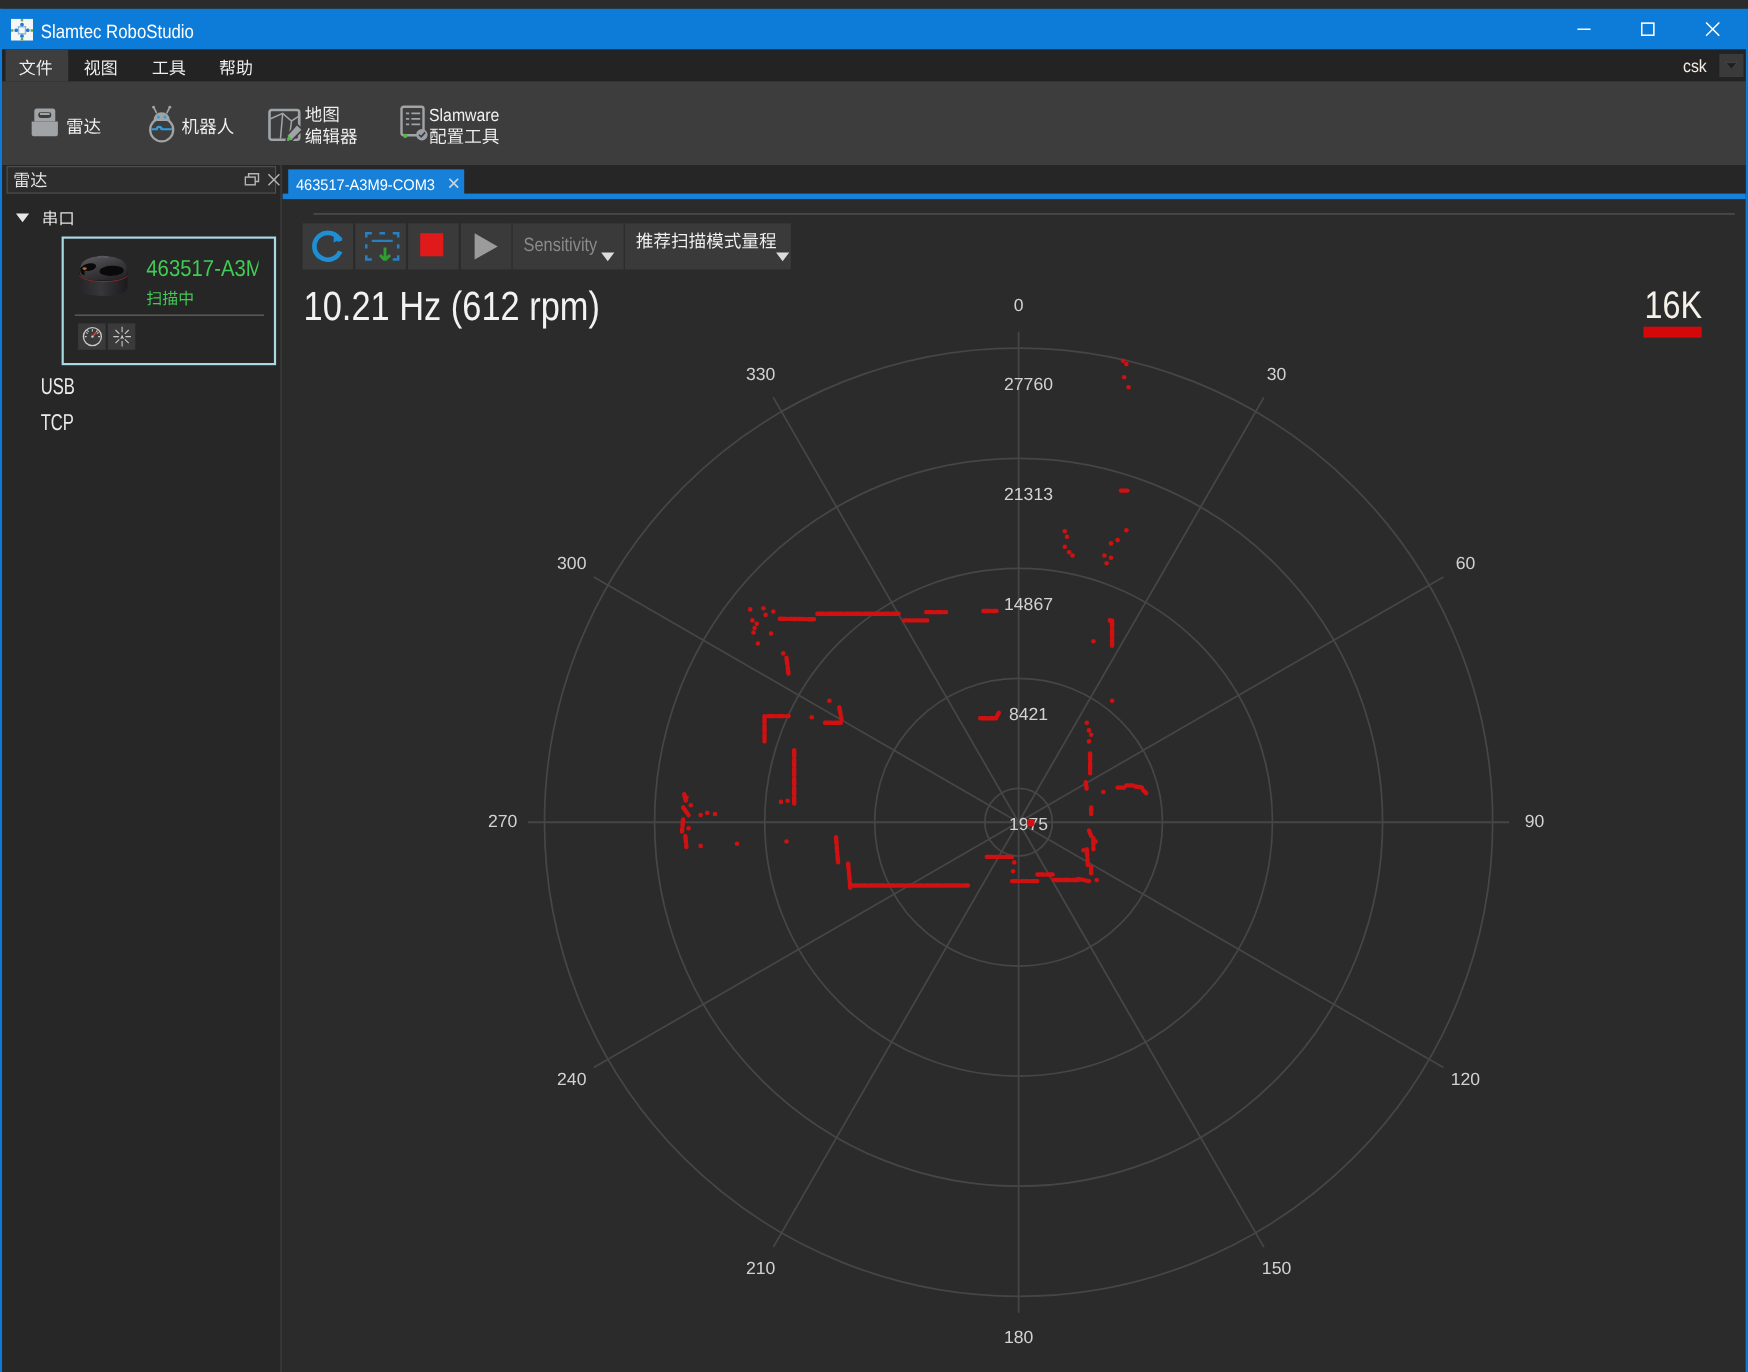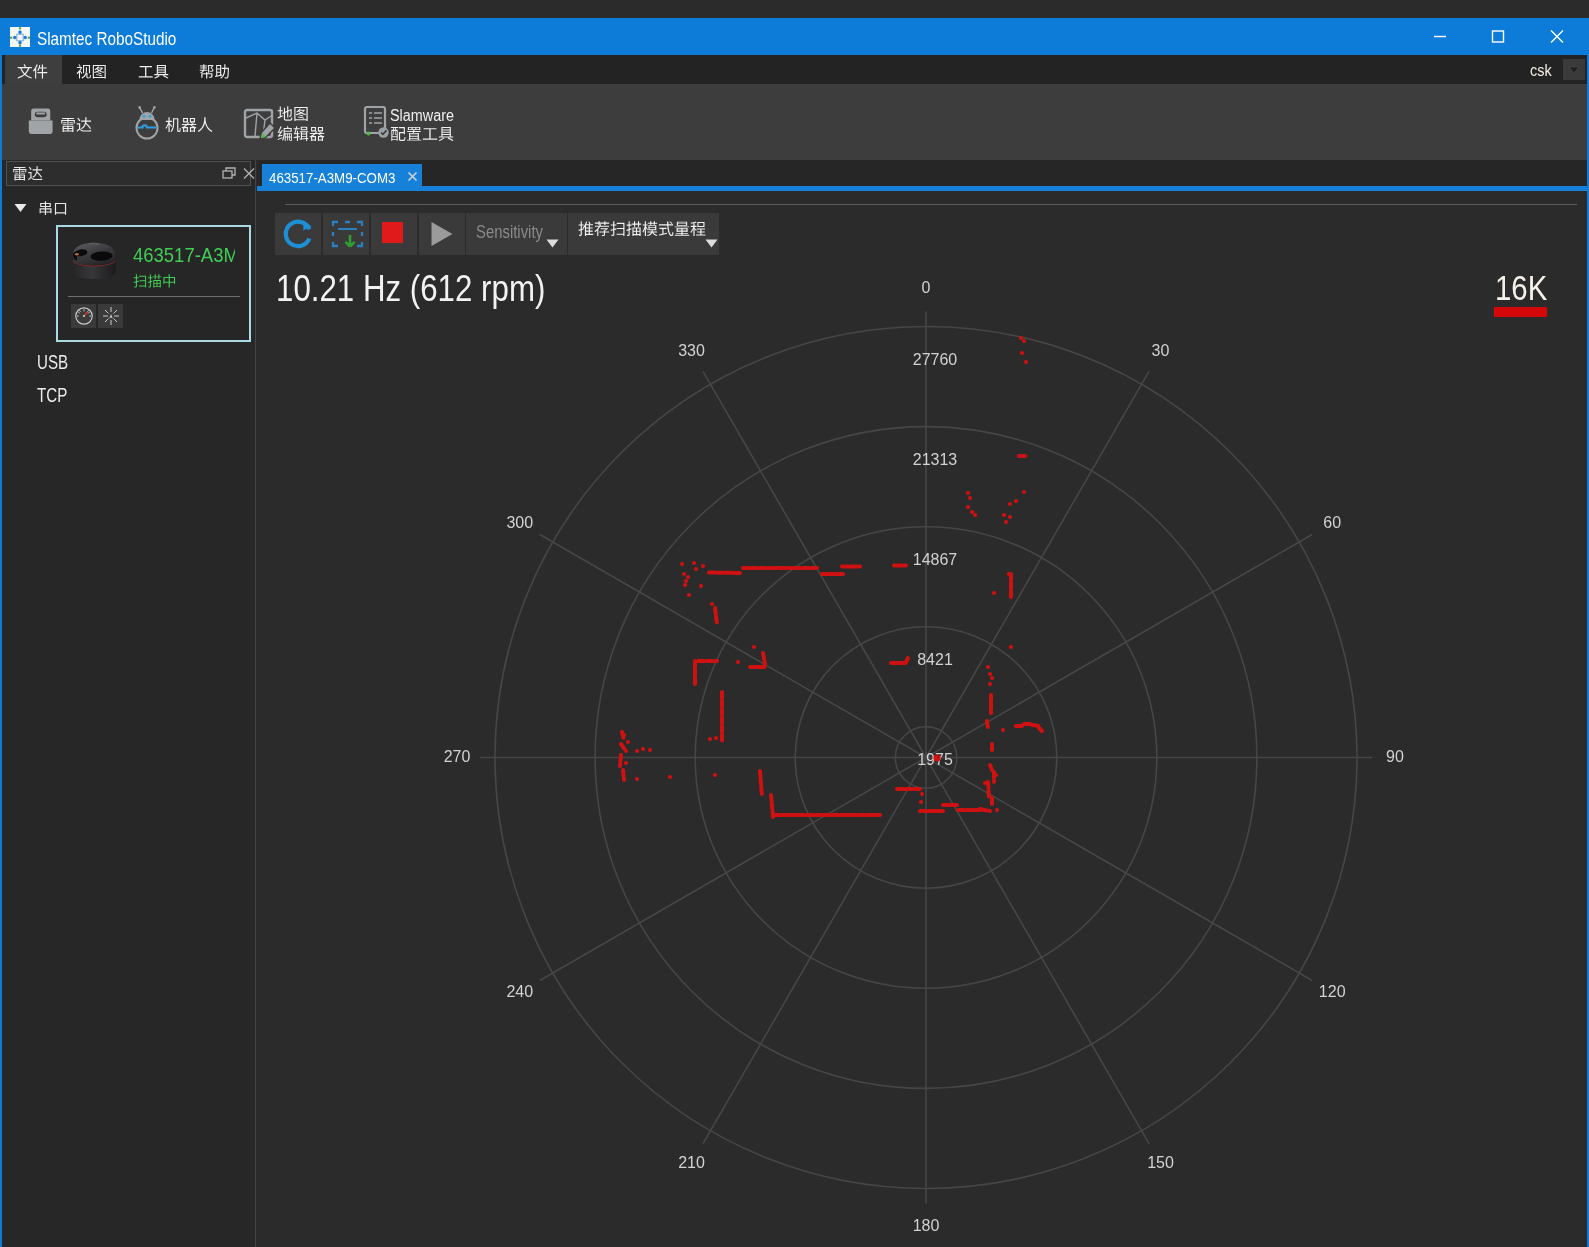--- a/index.html
+++ b/index.html
@@ -1,17 +1,17 @@
 <!DOCTYPE html>
 <html><head><meta charset="utf-8"><style>
 *{margin:0;padding:0;box-sizing:border-box}
 html,body{width:1589px;height:1247px;overflow:hidden;background:#2b2b2b;font-family:"Liberation Sans",sans-serif;}
 .abs{position:absolute}
 </style></head><body>
-<div class="abs" style="left:0;top:18px;width:1589px;height:947px;background:#2b2b2b">
+<div class="abs" style="left:0;top:8px;width:1589px;height:947px;background:#2b2b2b">
 <div class="abs" style="left:0;top:0;width:1589px;height:37px;background:#0d7bd8"></div>
 <div class="abs" style="left:0;top:0;width:2px;height:1247px;background:#0d7bd8"></div>
 <div class="abs" style="left:1587px;top:0;width:2px;height:1247px;background:#0d7bd8"></div>
 <div class="abs" style="left:0;top:1244px;width:1589px;height:3px;background:#0d7bd8"></div>
 <svg class="abs" style="left:10px;top:9px" width="20" height="20" viewBox="0 0 20 20">
 <rect x="0" y="0" width="20" height="20" fill="#f5f7f7"></rect>
 <rect x="6.8" y="7.3" width="6.4" height="6.4" fill="none" stroke="#8fb6dd" stroke-width="1.3"></rect>
 <g fill="#1f7ad4">
 <rect x="3.1" y="8.9" width="3.3" height="3.3" rx="1.4"></rect>
 <rect x="13.6" y="8.9" width="3.3" height="3.3" rx="1.4"></rect>

